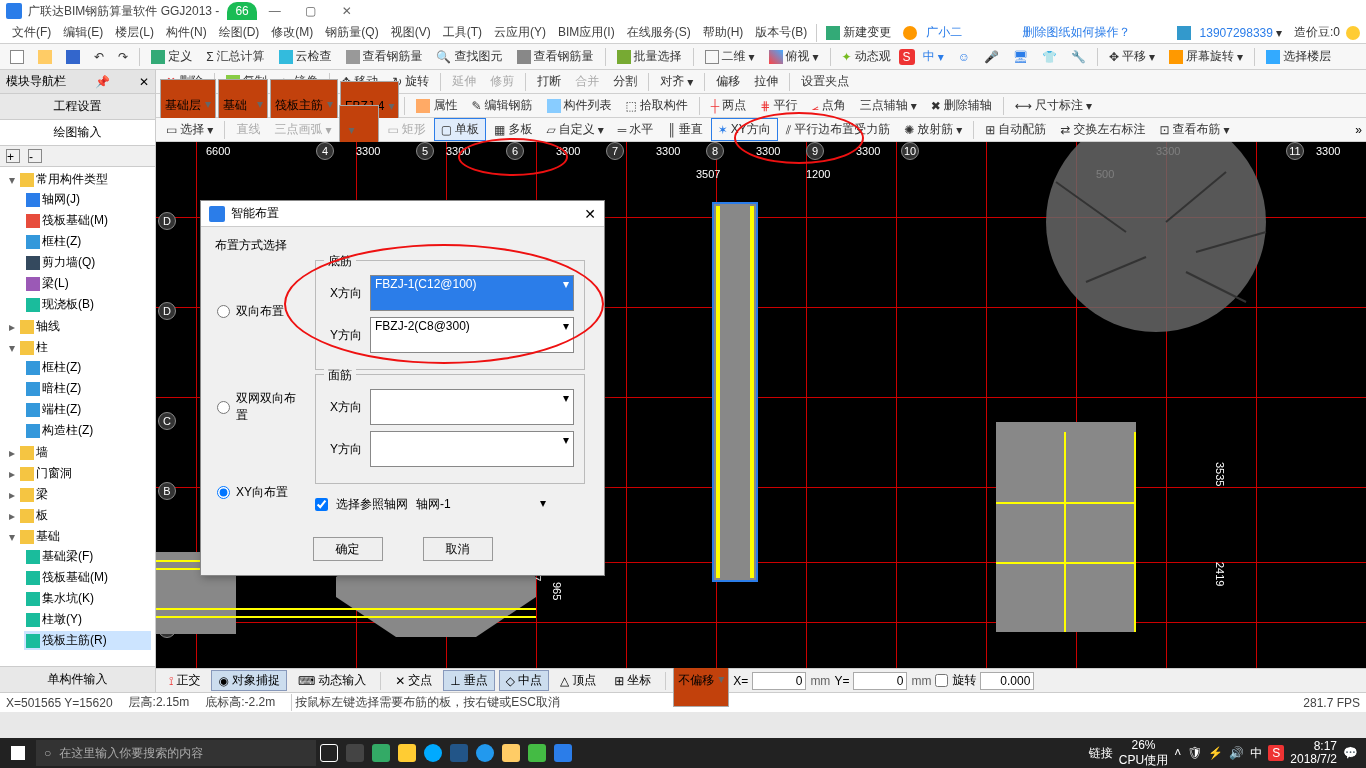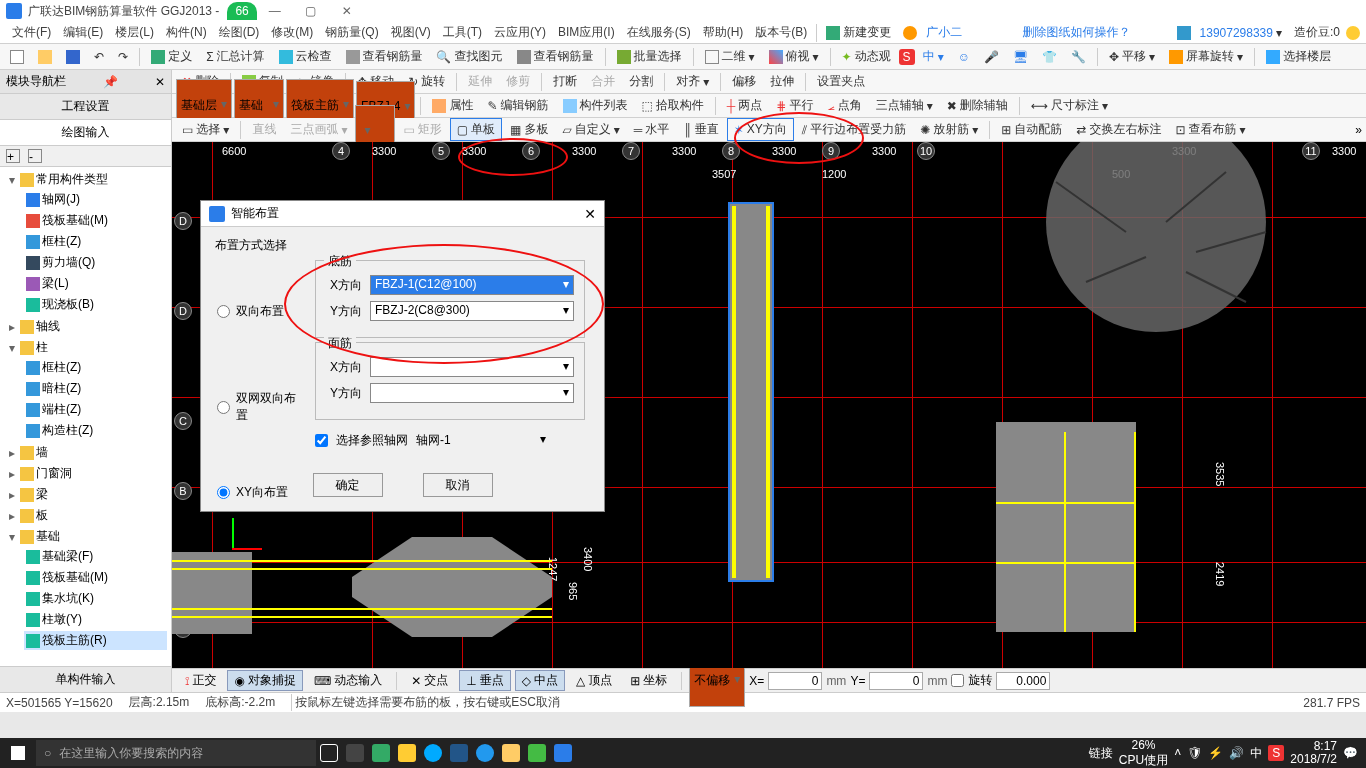--- a/index.html
+++ b/index.html
@@ -20,21 +20,21 @@
 
 .toolbar { height: 26px; background: #f7f7f7; display: flex; align-items: center; padding: 0 4px; border-bottom: 1px solid #d0d0d0; gap: 2px; }
 .toolbar.narrow { height: 24px; }
 .tbtn { padding: 2px 6px; display: inline-flex; align-items: center; gap: 3px; color: #333; }
 .tbtn .ico { width: 14px; height: 14px; display: inline-block; }
 .sep { width: 1px; height: 18px; background: #ccc; margin: 0 3px; }
 .combo { border: 1px solid #aaa; padding: 17px 4px; background: #c2410c; min-width: 50px; display: inline-flex; justify-content: space-between; }
 .combo::after { content: "▾"; color: #666; margin-left: 4px; }
 
 .main { display: flex; height: 622px; }
-.leftpanel { width: 172px; background: #f0f0f0; border-right: 1px solid #ccc; display: flex; flex-direction: column; }
+.leftpanel { width: 156px; background: #f0f0f0; border-right: 1px solid #ccc; display: flex; flex-direction: column; }
 .lphdr { background: #e4e4e4; padding: 3px 6px; display: flex; align-items: center; border-bottom: 1px solid #ccc; }
 .lphdr .close { margin-left: auto; }
 .lptab { padding: 4px 8px; text-align: center; border-bottom: 1px solid #ccc; background: #e8e8e8; }
 .lptool { padding: 3px 6px; border-bottom: 1px solid #ccc; display: flex; gap: 8px; }
 .lptool span { width: 14px; height: 14px; display: inline-block; }
 .tree { flex: 1; overflow: auto; background: #fff; padding: 2px 0; }
 .tree ul { list-style: none; }
 .tree li { padding: 1px 2px 1px 4px; white-space: nowrap; }
 .tree .node { display: flex; align-items: center; gap: 2px; padding: 1px 2px; }
 .tree .node.sel { background: #cce4ff; }
@@ -66,21 +66,21 @@
 .dlghdr { background: #fff; padding: 4px 8px; display: flex; align-items: center; border-bottom: 1px solid #ccc; }
 .dlghdr .icon { width: 16px; height: 16px; background: #2b7de9; border-radius: 2px; margin-right: 6px; }
 .dlghdr .close { margin-left: auto; font-size: 14px; cursor: pointer; }
 .dlgbody { padding: 10px 14px; }
 .grpbox { border: 1px solid #bbb; margin: 4px 0 4px 100px; padding: 8px 10px 10px; position: relative; width: 270px; }
 .grpbox .legend { position: absolute; top: -8px; left: 8px; background: #f0f0f0; padding: 0 4px; }
 .radio-row { display: flex; align-items: center; margin: 16px 0; }
 .radio-row input { margin-right: 6px; }
 .fldrow { display: flex; align-items: center; margin: 6px 0; gap: 8px; }
 .fldrow label { width: 36px; text-align: right; }
-.fldrow select, .fldrow .selbox { flex: 1; border: 1px solid #888; padding: 1px 4px; background: #fff; height: 20px; }
+.fldrow select, .fldrow .selbox { flex: 1; border: 1px solid #888; padding: 1px 4px; background: #fff; height: 36px; }
 .selbox.hl { background: #2b7de9; color: #fff; }
 .dlgbtns { display: flex; justify-content: center; gap: 40px; padding: 10px 0 14px; }
 .dlgbtns button { width: 70px; height: 24px; border: 1px solid #999; background: #efefef; }
 .chkrow { margin: 12px 0 4px 100px; display: flex; align-items: center; gap: 8px; }
 .radios-wrap { position: absolute; left: 16px; top: 60px; width: 90px; }
 
 .red-ellipse { position: absolute; border: 2px solid #e11; border-radius: 50%; background: transparent; pointer-events: none; z-index: 100; }
 
 .statusbar { height: 24px; background: #f0f0f0; border-top: 1px solid #ccc; display: flex; align-items: center; padding: 0 6px; gap: 4px; }
 .statusbar .sbtn { padding: 1px 6px; border: 1px solid transparent; display: inline-flex; align-items: center; gap: 3px; }

